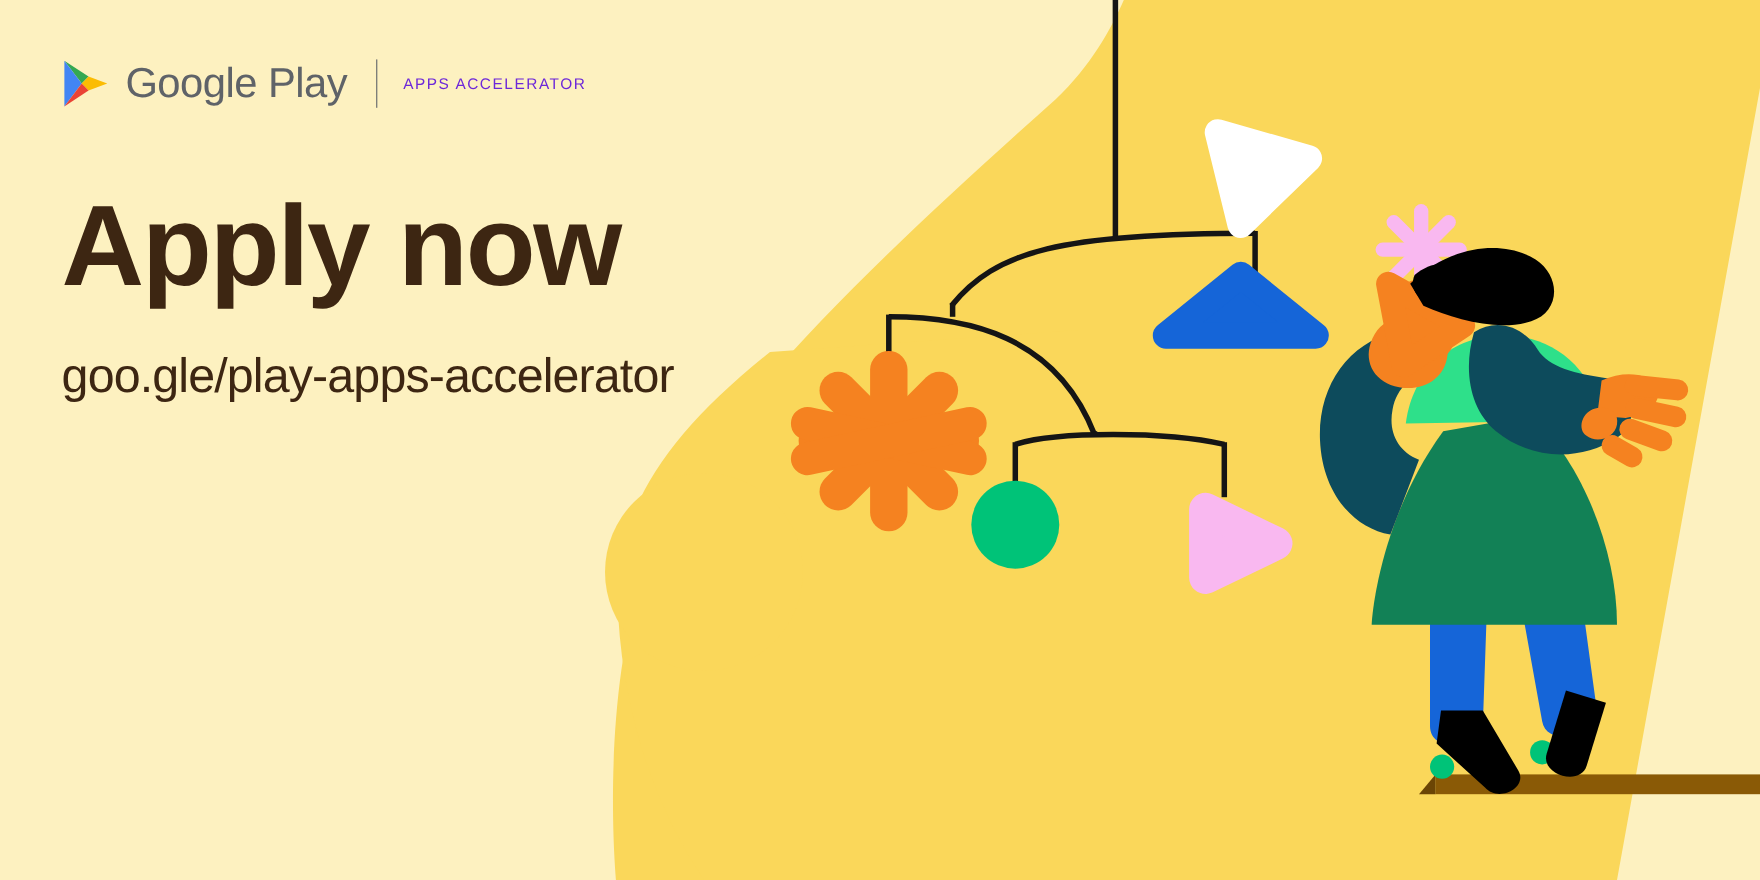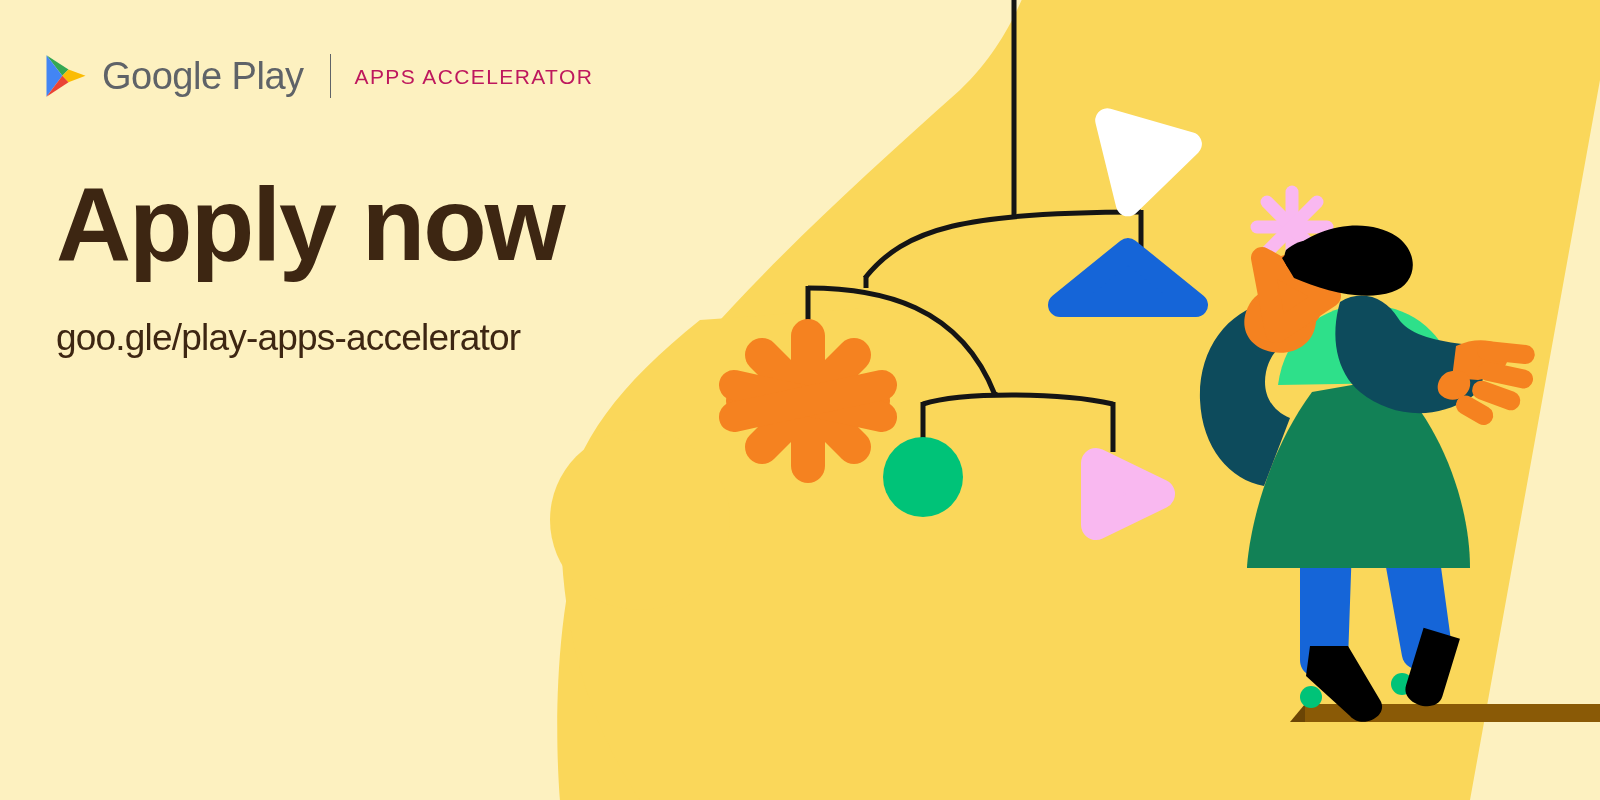--- a/index.html
+++ b/index.html
@@ -35,21 +35,21 @@
     width: 700px;
     height: 800px;
     z-index: 5;
     pointer-events: none;
   }
   .left-col > * { pointer-events: auto; }
 
   
   .lockup {
     position: absolute;
-    left: 44px;
+    left: 56px;
     top: 52px;
     display: flex;
     align-items: center;
     height: 48px;
   }
   .play-mark {
     width: 44px;
     height: 46px;
     display: block;
     flex: none;
@@ -66,24 +66,24 @@
   }
   .divider {
     width: 1px;
     height: 44px;
     background: #5f6368;
     margin: 0 24px 0 26px;
     flex: none;
   }
   .sub-lockup {
     font-family: "Liberation Sans", sans-serif;
-    font-size: 21px;
+    font-size: 14px;
     font-weight: 400;
     letter-spacing: 1.4px;
-    color: #be185d;
+    color: #6d28d9;
     white-space: nowrap;
     line-height: 1;
   }
 
   
   .headline {
     position: absolute;
     left: 56px;
     top: 170px;
     font-family: "Liberation Sans", sans-serif;
@@ -95,21 +95,21 @@
     margin: 0;
     white-space: nowrap;
   }
 
   
   .url {
     position: absolute;
     left: 56px;
     top: 318px;
     font-family: "Liberation Sans", sans-serif;
-    font-size: 37px;
+    font-size: 44px;
     font-weight: 400;
     letter-spacing: -0.8px;
     color: #3d2612;
     line-height: 1.1;
     margin: 0;
     white-space: nowrap;
     text-decoration: none;
   }
 </style>
 </head>

